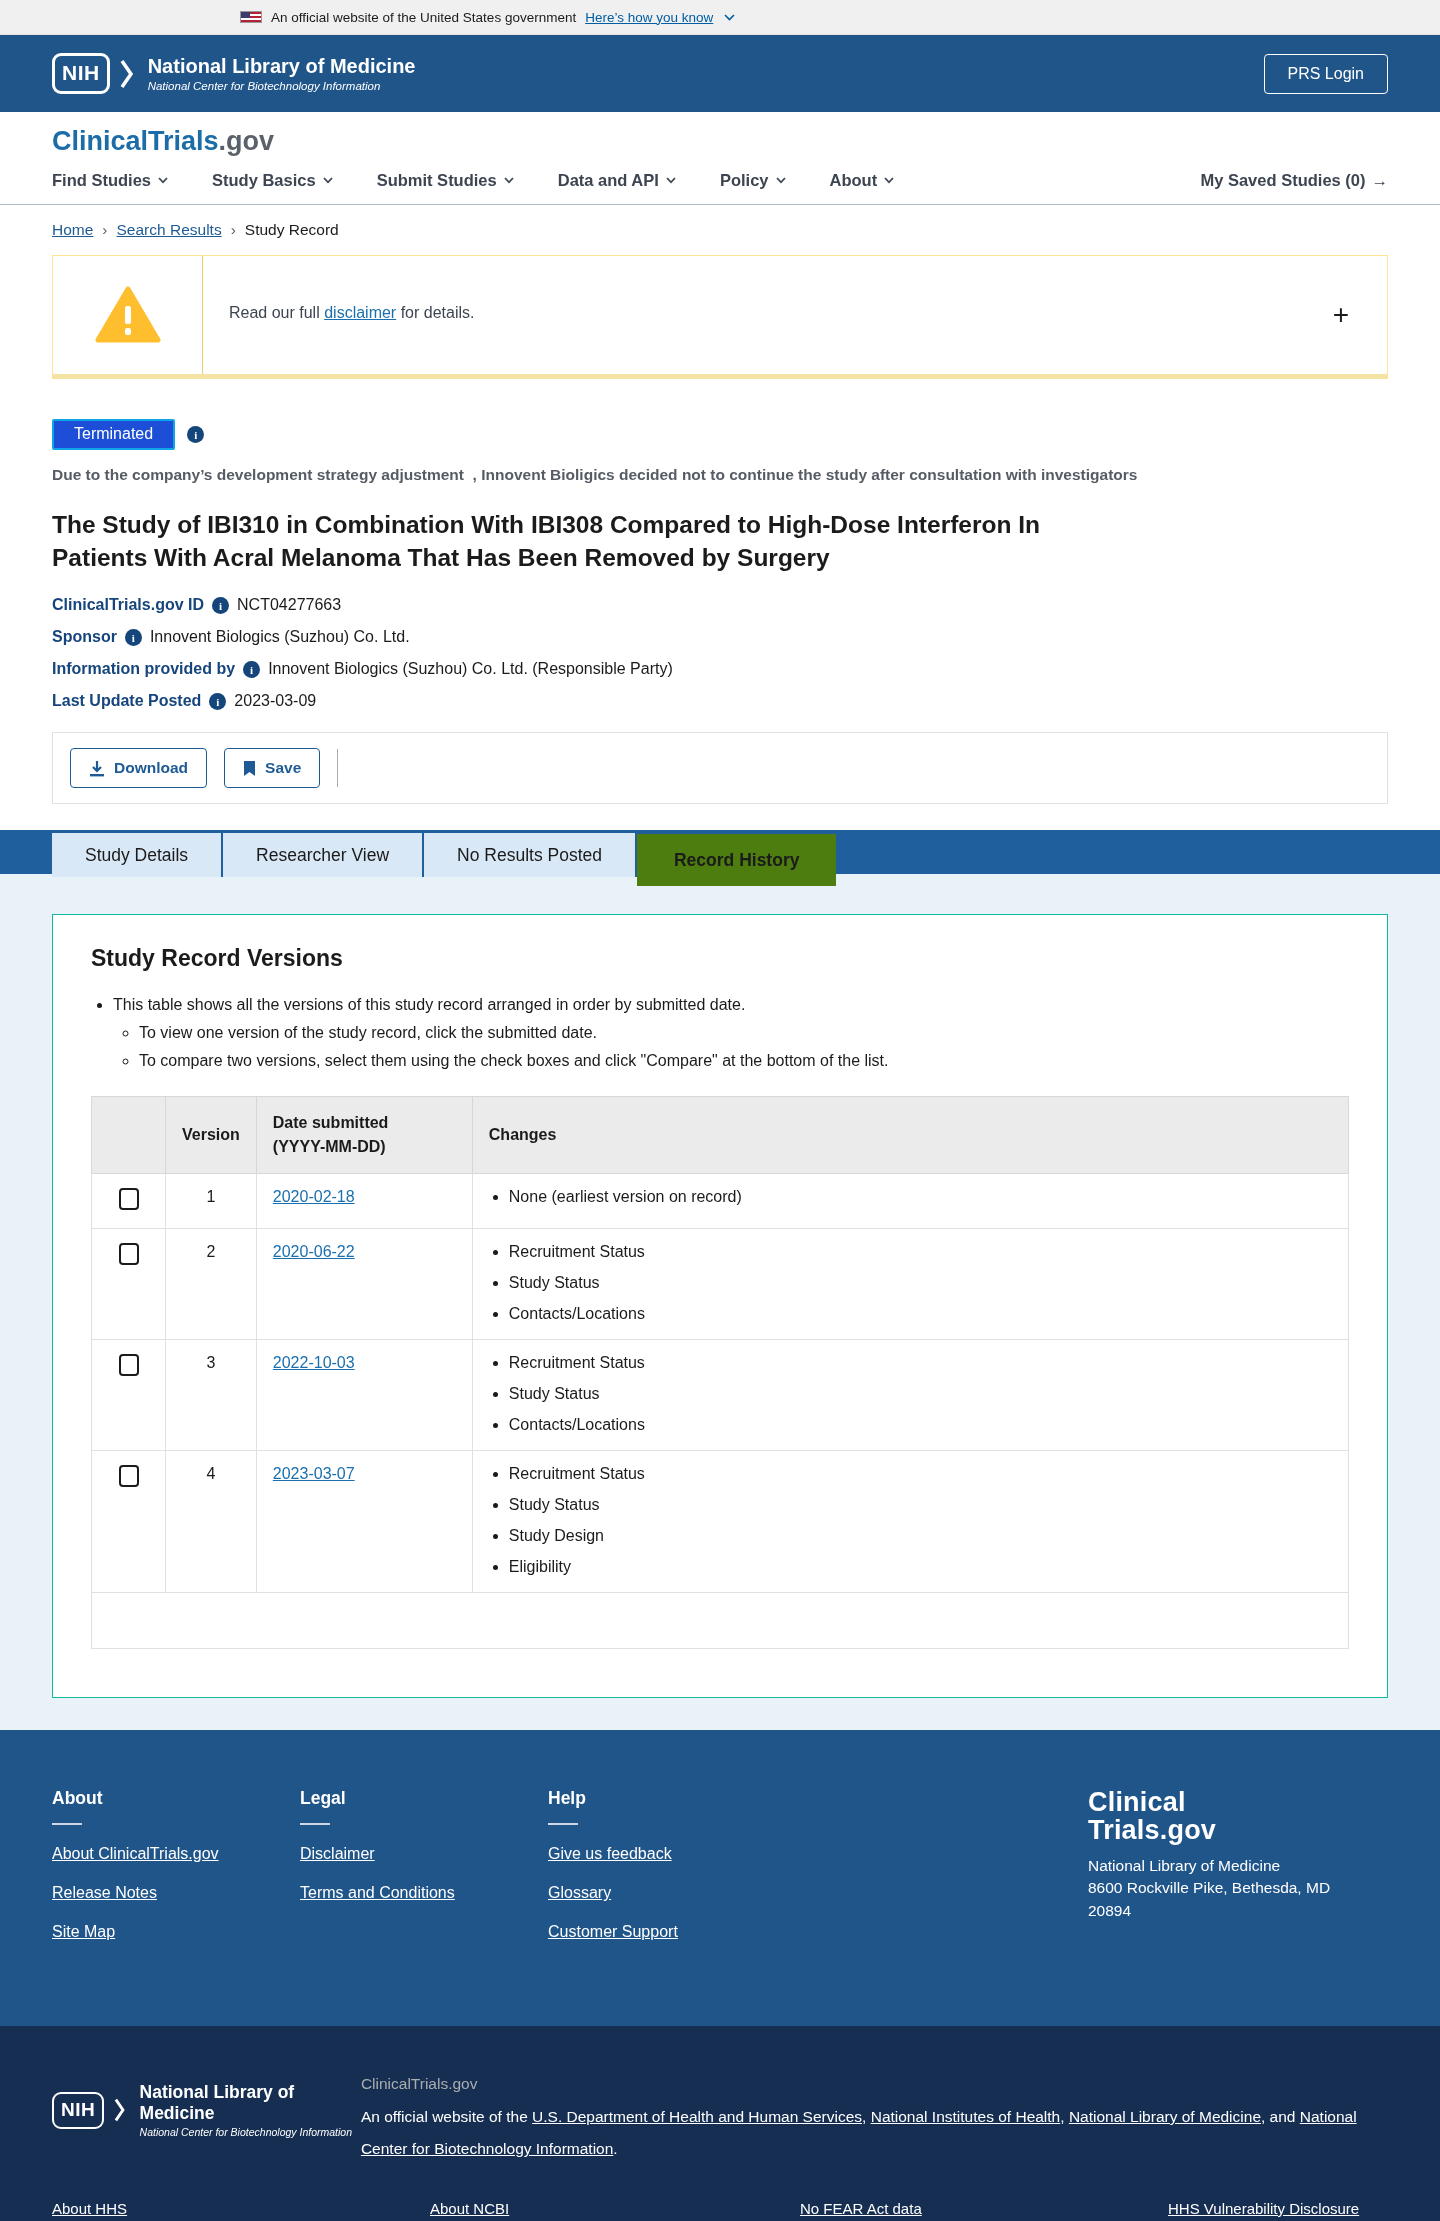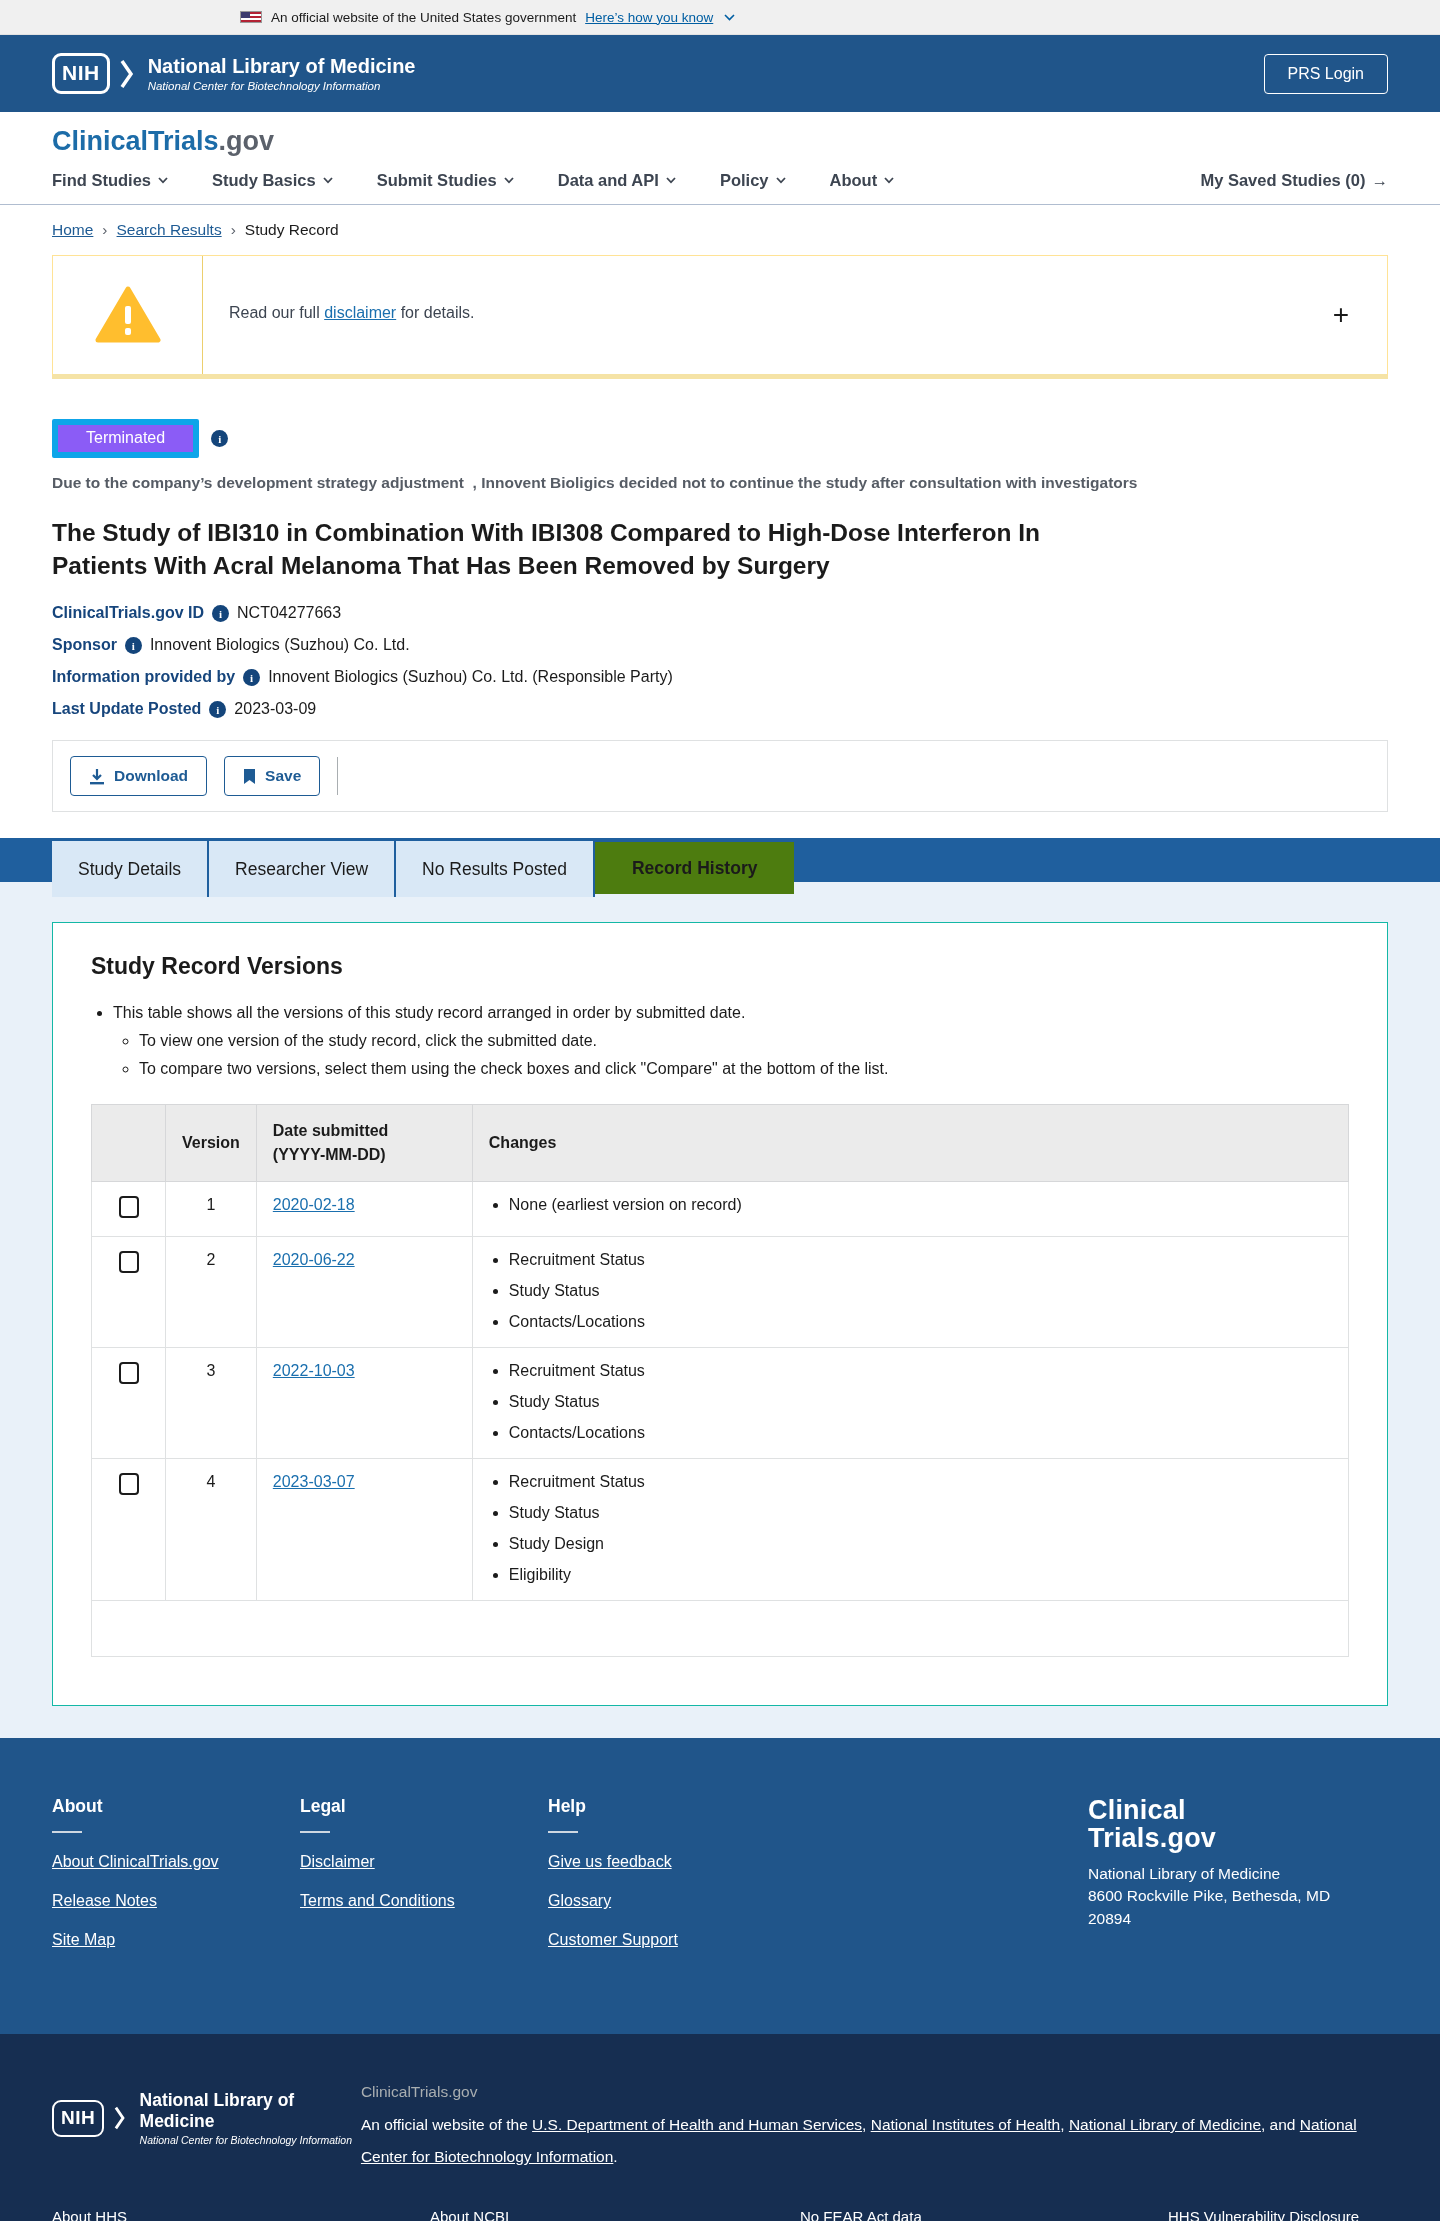--- a/index.html
+++ b/index.html
@@ -48,22 +48,22 @@
     border-right: 1px solid #eccf6e; padding: 30px 0; }
   .alert-body { padding: 34px 120px 34px 26px; }
   .alert-title { font-size: 17.5px; font-weight: bold; }
   .alert-text { margin-top: 14px; font-size: 16px; color: #3d4551; }
   .alert-text a { color: #1a6fae; text-decoration: underline; cursor: pointer; }
   .alert-plus { position: absolute; right: 38px; top: 50%; transform: translateY(-50%);
     font-size: 28px; font-weight: 300; color: #1b1b1b; cursor: pointer; line-height: 1; }
 
   
   .status-row { margin: 40px 52px 0; display: flex; align-items: center; gap: 12px; }
-  .tag { background: #8b5cf6; border: 6px solid #0ea5e9; border-radius: 2px; color: #fff;
-    font-size: 16px; padding: 4px 28px 5px; }
+  .tag { background: #1d4ed8; border: 2px solid #0ea5e9; border-radius: 2px; color: #fff;
+    font-size: 16px; padding: 4px 20px 5px; }
   .info-icon { width: 17px; height: 17px; border-radius: 50%; background: #14457b; color: #fff;
     display: inline-flex; align-items: center; justify-content: center; font-size: 11px;
     font-weight: bold; font-family: "Liberation Serif", serif; flex: 0 0 auto; cursor: pointer; }
   .status-note { margin: 16px 52px 0; font-size: 15.5px; font-weight: bold; color: #565c65; }
   .study-title { margin: 24px 52px 0; font-size: 24.5px; font-weight: bold; line-height: 1.35;
     color: #1b1b1b; max-width: 1010px; }
   .meta { margin: 22px 52px 0; }
   .meta-row { display: flex; align-items: flex-end; gap: 8px; margin-bottom: 14px; font-size: 16px; }
   .meta-label { color: #16457c; font-weight: bold; }
 
@@ -71,21 +71,21 @@
   .actions-bar { margin: 22px 52px 0; border: 1px solid #dfe1e2; padding: 15px 17px;
     display: flex; align-items: center; gap: 17px; }
   .action-btn { display: inline-flex; align-items: center; gap: 9px; background: #fff;
     border: 1px solid #1e5b94; border-radius: 4px; color: #1e5b94; font-weight: bold;
     font-size: 15.5px; padding: 10px 18px; font-family: inherit; cursor: pointer; }
   .vert-divider { width: 1px; height: 38px; background: #a9aeb1; }
 
   
   .tabs { margin-top: 26px; background: #1f5f9e; height: 44px; display: flex;
     align-items: flex-start; padding-left: 52px; position: relative; z-index: 3; }
-  .tab { margin-top: 3px; height: 56px; display: flex; align-items: center; padding: 0 26px;
+  .tab { margin-top: 3px; height: 44px; display: flex; align-items: center; padding: 0 33px;
     background: #d9e8f6; font-size: 17.5px; color: #1b1b1b; border-right: 2px solid #1f5f9e; cursor: pointer; }
   .tab.active { margin-top: 0; height: 56px; background: #4d7c0f; border-top: 4px solid #1f5f9e;
     border-right: none; font-weight: bold; padding: 0 37px; }
 
   
   .section { background: #e9f1f9; padding: 40px 52px 32px; }
   .card { background: #fff; border: 1px solid #14b8a6; padding: 30px 38px 48px; }
   .card h2 { font-size: 23px; font-weight: bold; margin-bottom: 24px; }
   .intro-list { margin-left: 22px; font-size: 16px; }
   .intro-list > li { margin-bottom: 10px; }

